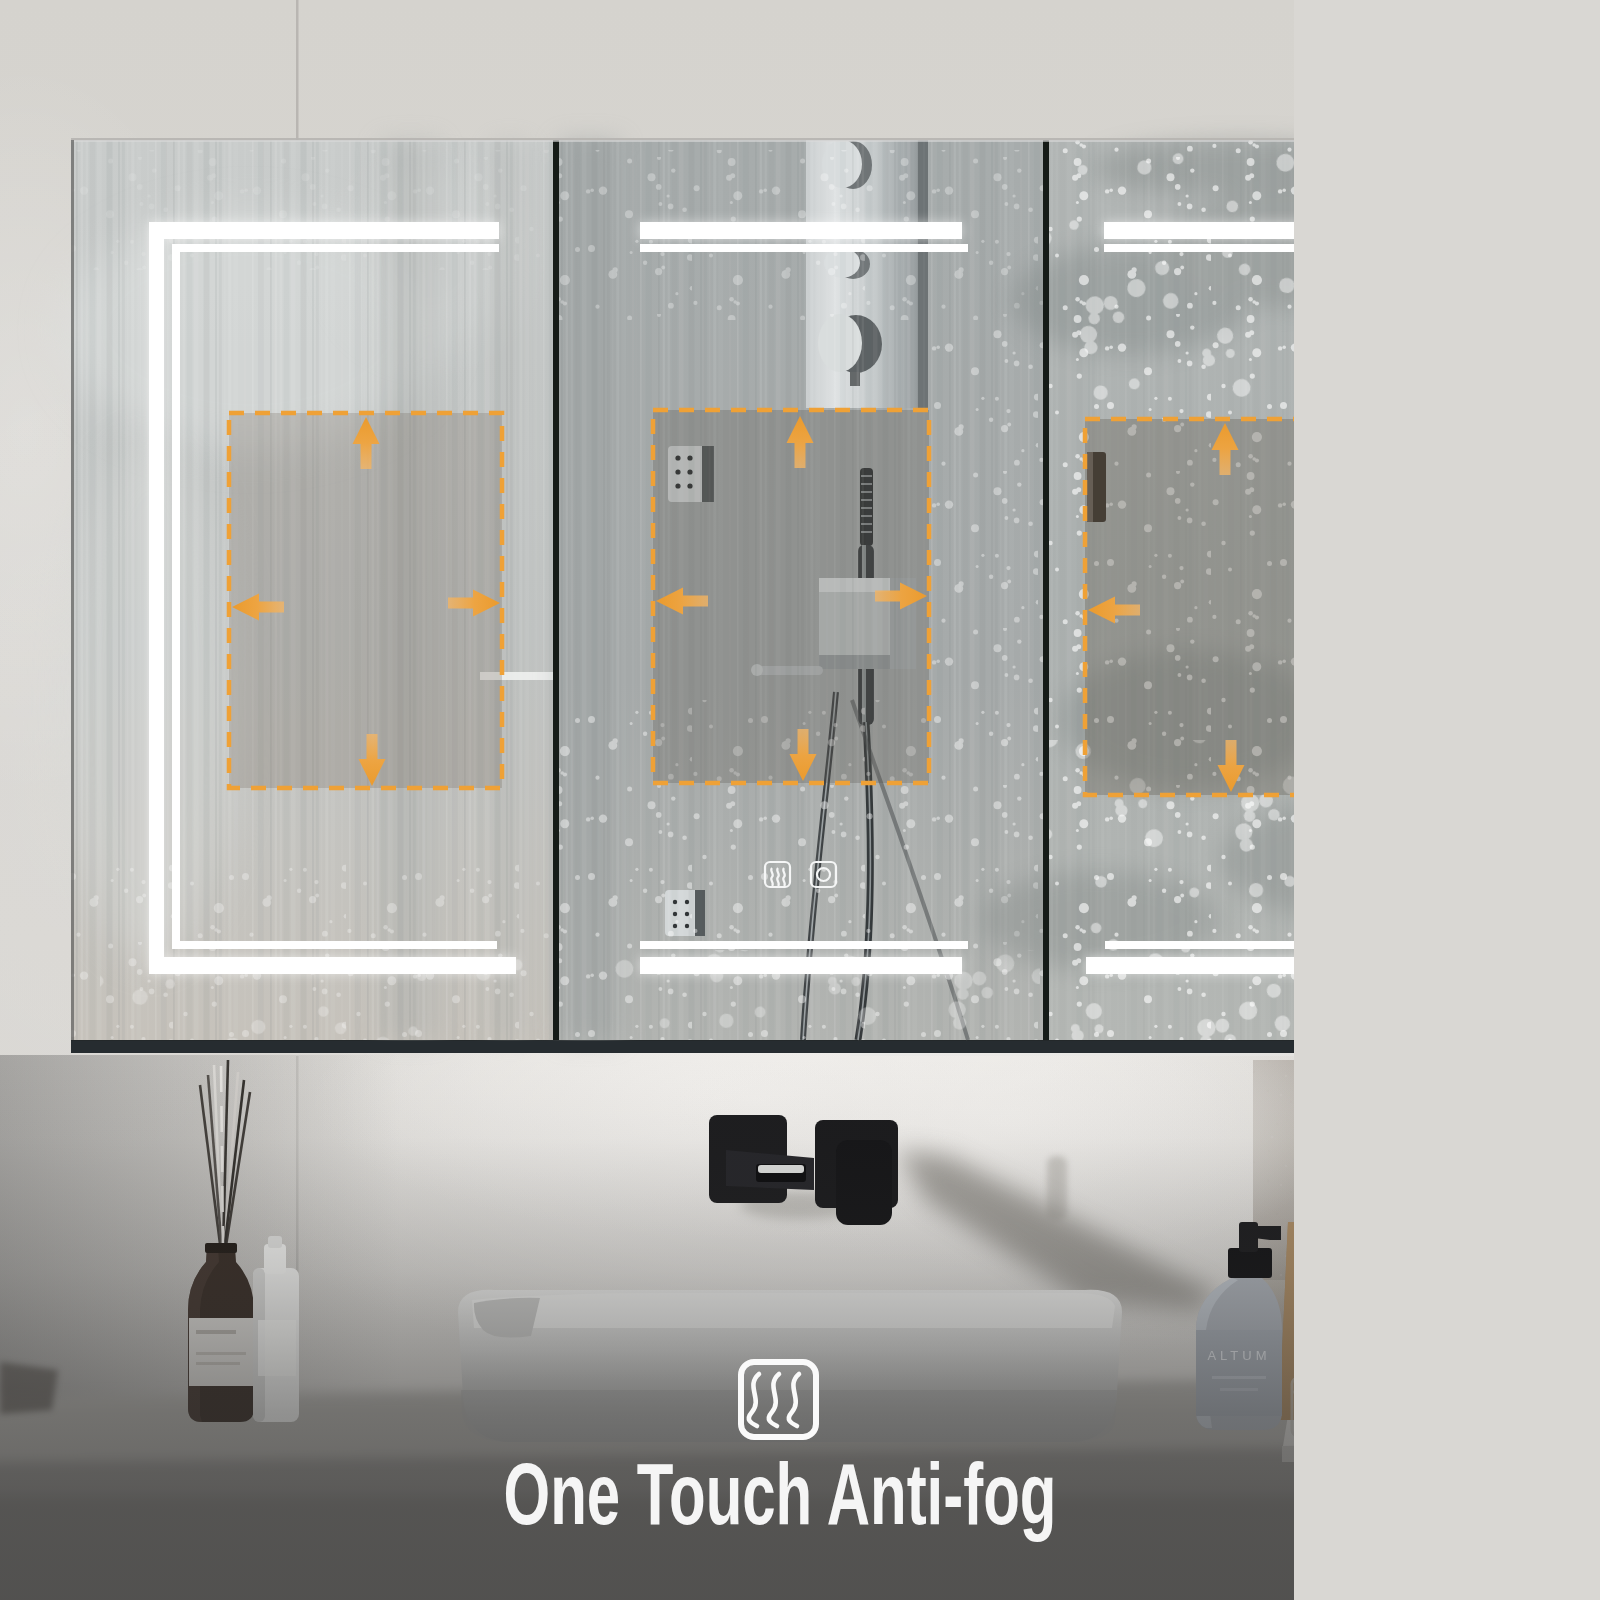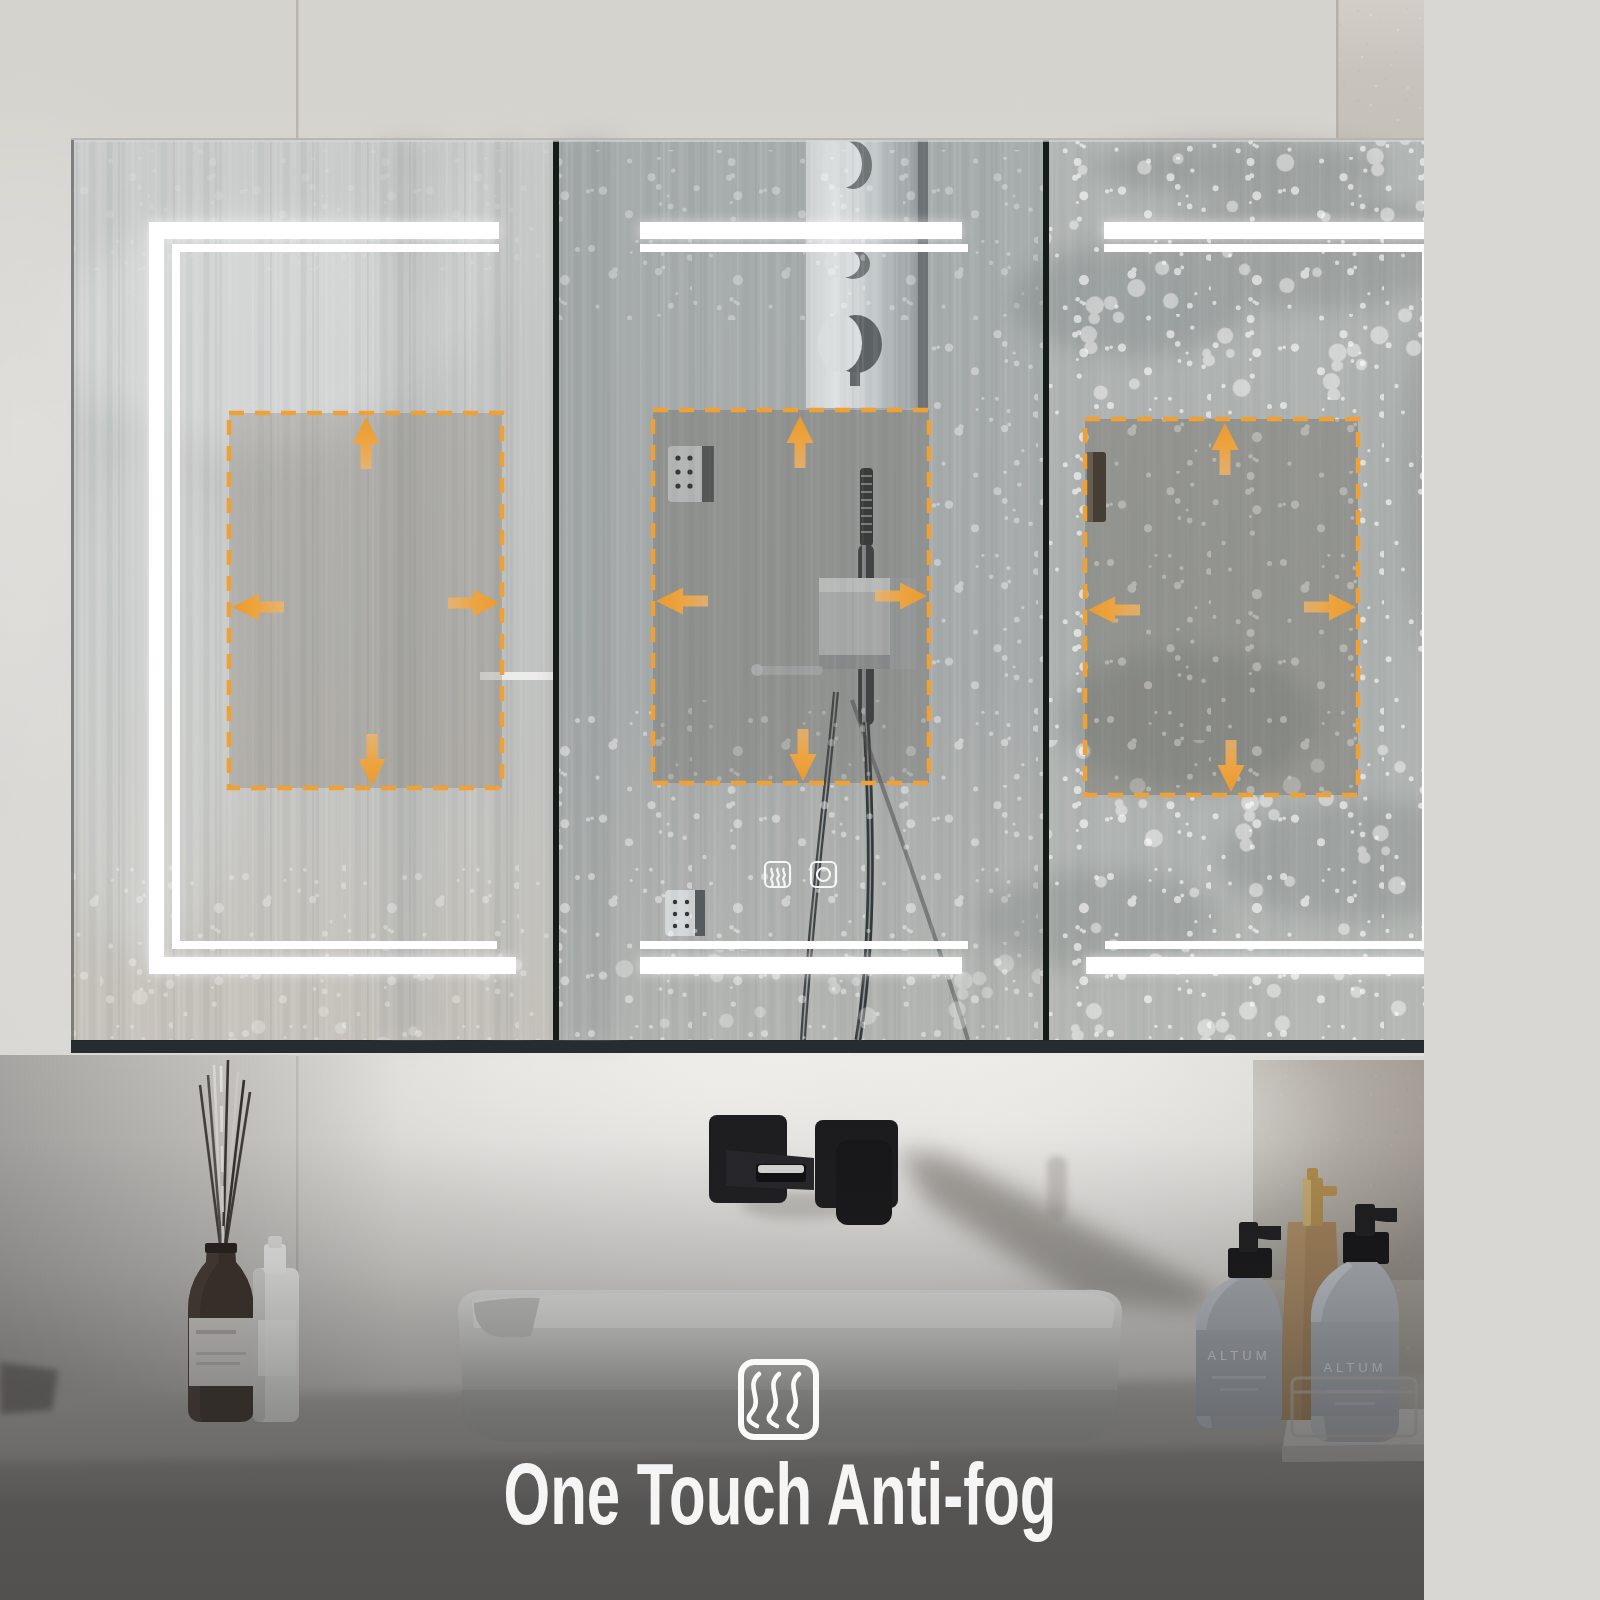--- a/index.html
+++ b/index.html
@@ -1,16 +1,16 @@
 <!DOCTYPE html>
 <html><head>
 <meta charset="utf-8">
 <style>
 html,body{margin:0;padding:0;background:#d9d7d3;}
-#stage{position:relative;width:1424px;height:1600px;overflow:hidden;font-family:"Liberation Sans",sans-serif;text-decoration:underline;}
+#stage{position:relative;width:1294px;height:1600px;overflow:hidden;font-family:"Liberation Sans",sans-serif;text-decoration:underline;}
 svg{display:block;}
 </style>
 </head>
 <body>
 <div id="stage">
 <svg width="1600" height="1600" viewBox="0 0 1600 1600">
 <defs>
   <linearGradient id="wallV" x1="0" y1="0" x2="0" y2="1">
     <stop offset="0" stop-color="#d5d3ce"></stop>
     <stop offset="0.45" stop-color="#d8d6d2"></stop>

